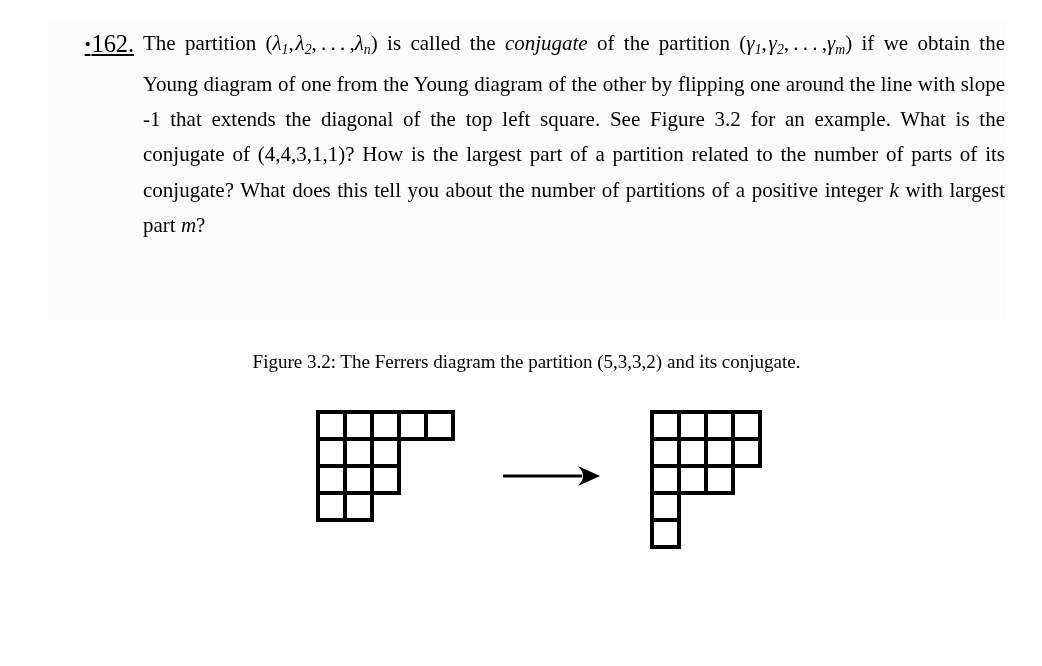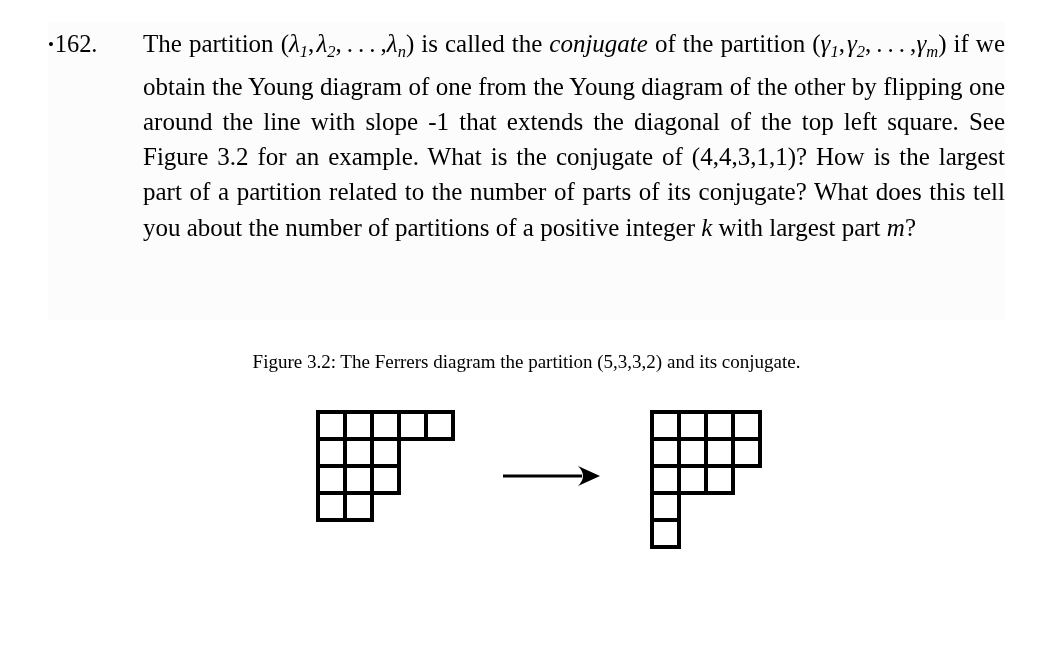--- a/index.html
+++ b/index.html
@@ -34,33 +34,35 @@
     top: 26px;
     width: 957px;
   }
   #exercise-row {
     display: flex;
     align-items: flex-start;
   }
   .bullet-num {
     flex: 0 0 auto;
     width: 86px;
+    text-align: right;
     font-size: 24.5px;
     line-height: 35.2px;
     letter-spacing: -0.1px;
     white-space: nowrap;
+    text-decoration: underline;
   }
   .bullet-dot {
     font-size: 17px;
     vertical-align: 2px;
     margin-right: 1px;
   }
   .exercise-body {
     flex: 1 1 auto;
-    font-size: 25px;
+    font-size: 21px;
     line-height: 35.2px;
     text-align: justify;
     text-justify: inter-word;
     padding-left: 9px;
     hyphens: none;
   }
   .exercise-body p {
     margin: 0;
   }
   .mathit {

